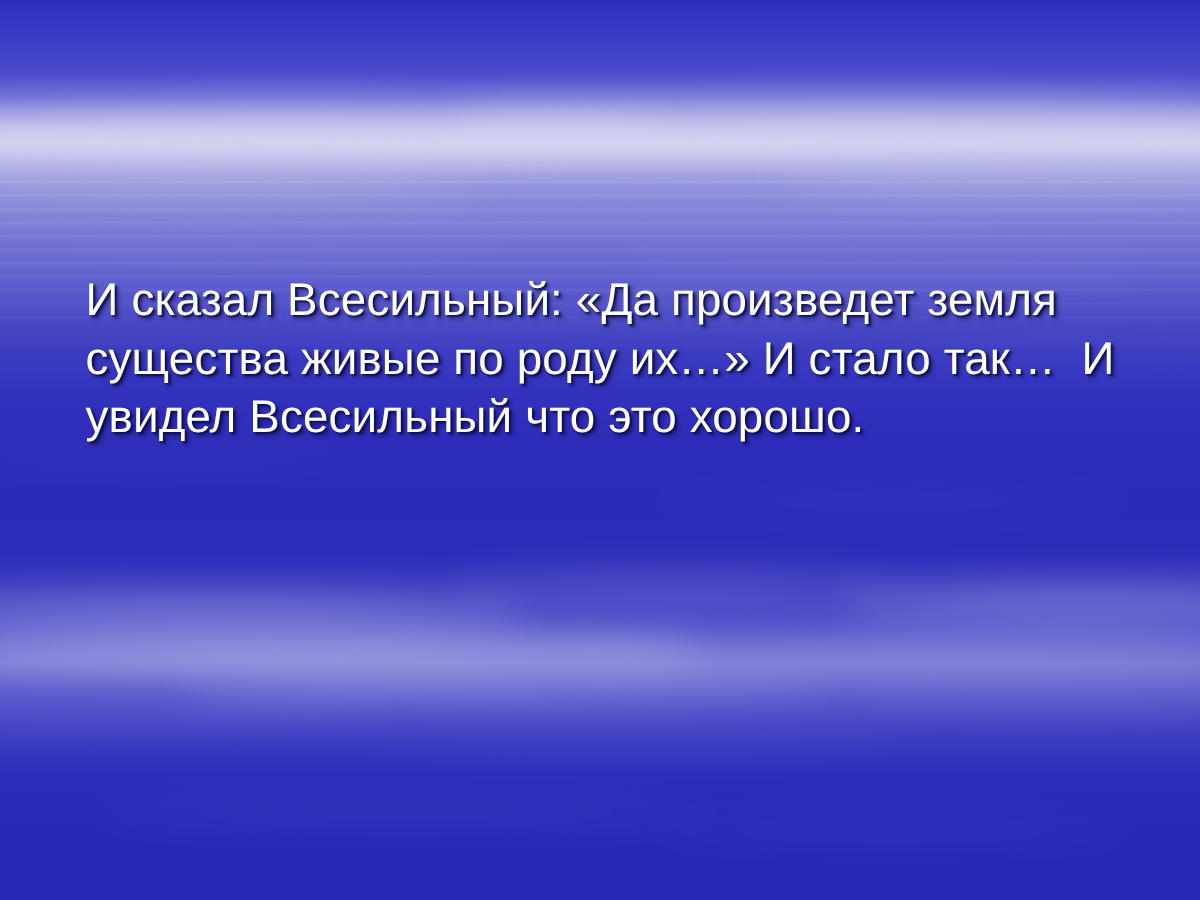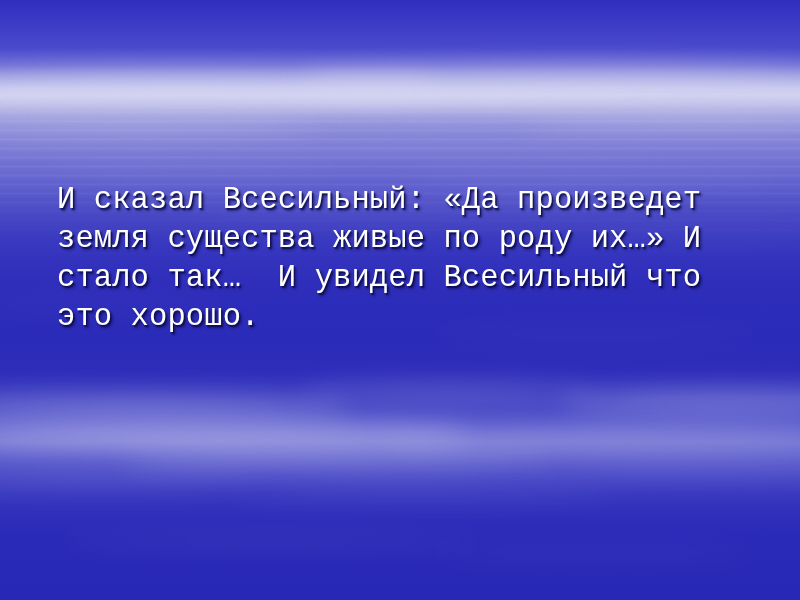--- a/index.html
+++ b/index.html
@@ -6,21 +6,21 @@
   html, body {
     margin: 0;
     padding: 0;
     background: #000;
   }
   #slide {
     position: relative;
     width: 800px;
     height: 600px;
     overflow: hidden;
-    font-family: Liberation Mono, monospace;
+    font-family: Liberation Sans, sans-serif;
     background: #ec4899;
   }
 
   
   .bg-layer {
     position: absolute;
     left: 0;
     top: 0;
     width: 100%;
     height: 100%;

